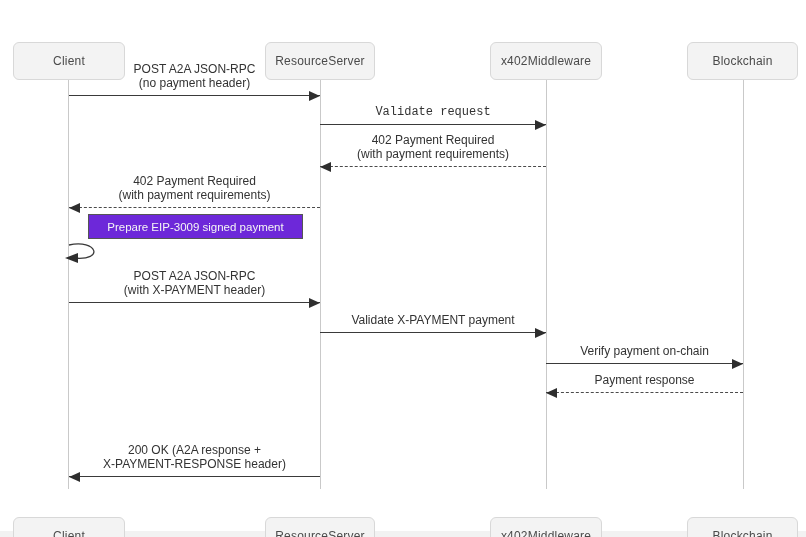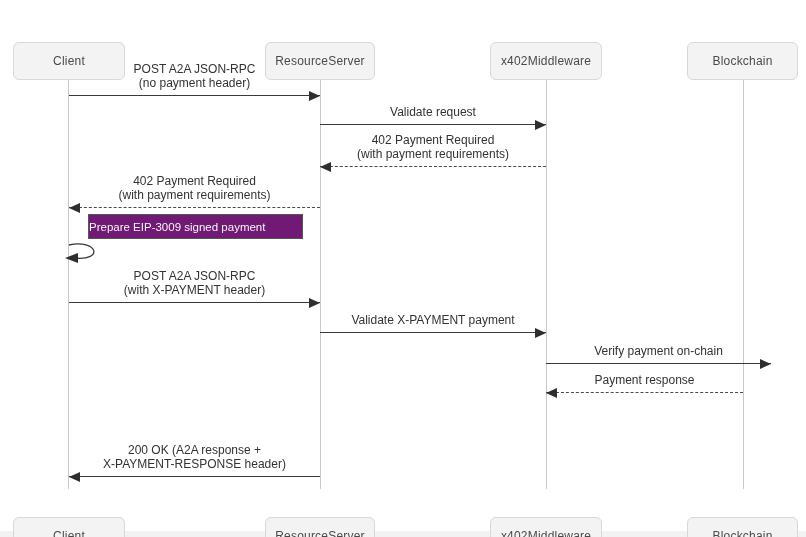--- a/index.html
+++ b/index.html
@@ -86,27 +86,27 @@
     left: 0;
     border-right: 11px solid #2e2e2e;
   }
   
   .note-box {
     position: absolute;
     left: 88px;
     top: 214px;
     width: 215px;
     height: 25px;
-    background: #701a75;
+    background: #6d28d9;
     border: 1px solid #555555;
     color: #f5f5f5;
     font-size: 11.5px;
     display: flex;
     align-items: center;
-    justify-content: flex-start;
+    justify-content: center;
     z-index: 3;
     box-sizing: border-box;
   }
   .self-loop {
     position: absolute;
     left: 55px;
     top: 238px;
     z-index: 3;
   }
   .bottom-edge {
@@ -157,21 +157,21 @@
 
   <div class="msg" style="left:69px; top:63px; width:251px;">
     <div class="msg-label">
       <div>POST A2A JSON-RPC</div>
       <div>(no payment header)</div>
     </div>
     <div class="msg-line"></div>
     <div class="arrowhead right"></div>
   </div>
 
-  <div class="msg" style="left:320px; top:92px; width:226px;">
+  <div class="msg" style="left:320px; top:92px; width:226px;font-family:Liberation Mono, monospace;">
     <div class="msg-label">
       <div>Validate request</div>
       <div></div>
     </div>
     <div class="msg-line"></div>
     <div class="arrowhead right"></div>
   </div>
 
   <div class="msg" style="left:320px; top:134px; width:226px;">
     <div class="msg-label">
@@ -211,21 +211,21 @@
 
   <div class="msg" style="left:320px; top:300px; width:226px;">
     <div class="msg-label">
       <div>Validate X-PAYMENT payment</div>
       <div></div>
     </div>
     <div class="msg-line"></div>
     <div class="arrowhead right"></div>
   </div>
 
-  <div class="msg" style="left:546px; top:331px; width:197px;padding-left:28px;">
+  <div class="msg" style="left:546px; top:331px; width:197px;">
     <div class="msg-label">
       <div>Verify payment on-chain</div>
       <div></div>
     </div>
     <div class="msg-line"></div>
     <div class="arrowhead right"></div>
   </div>
 
   <div class="msg" style="left:546px; top:360px; width:197px;">
     <div class="msg-label">

